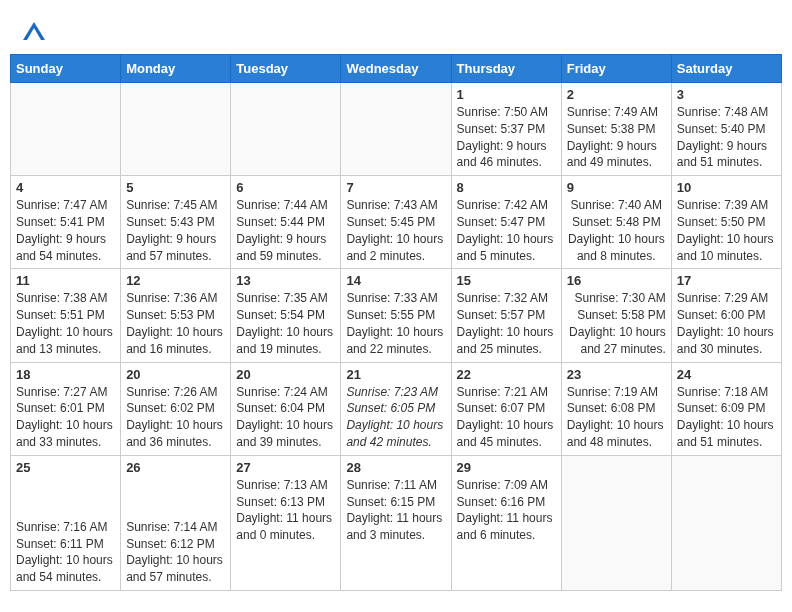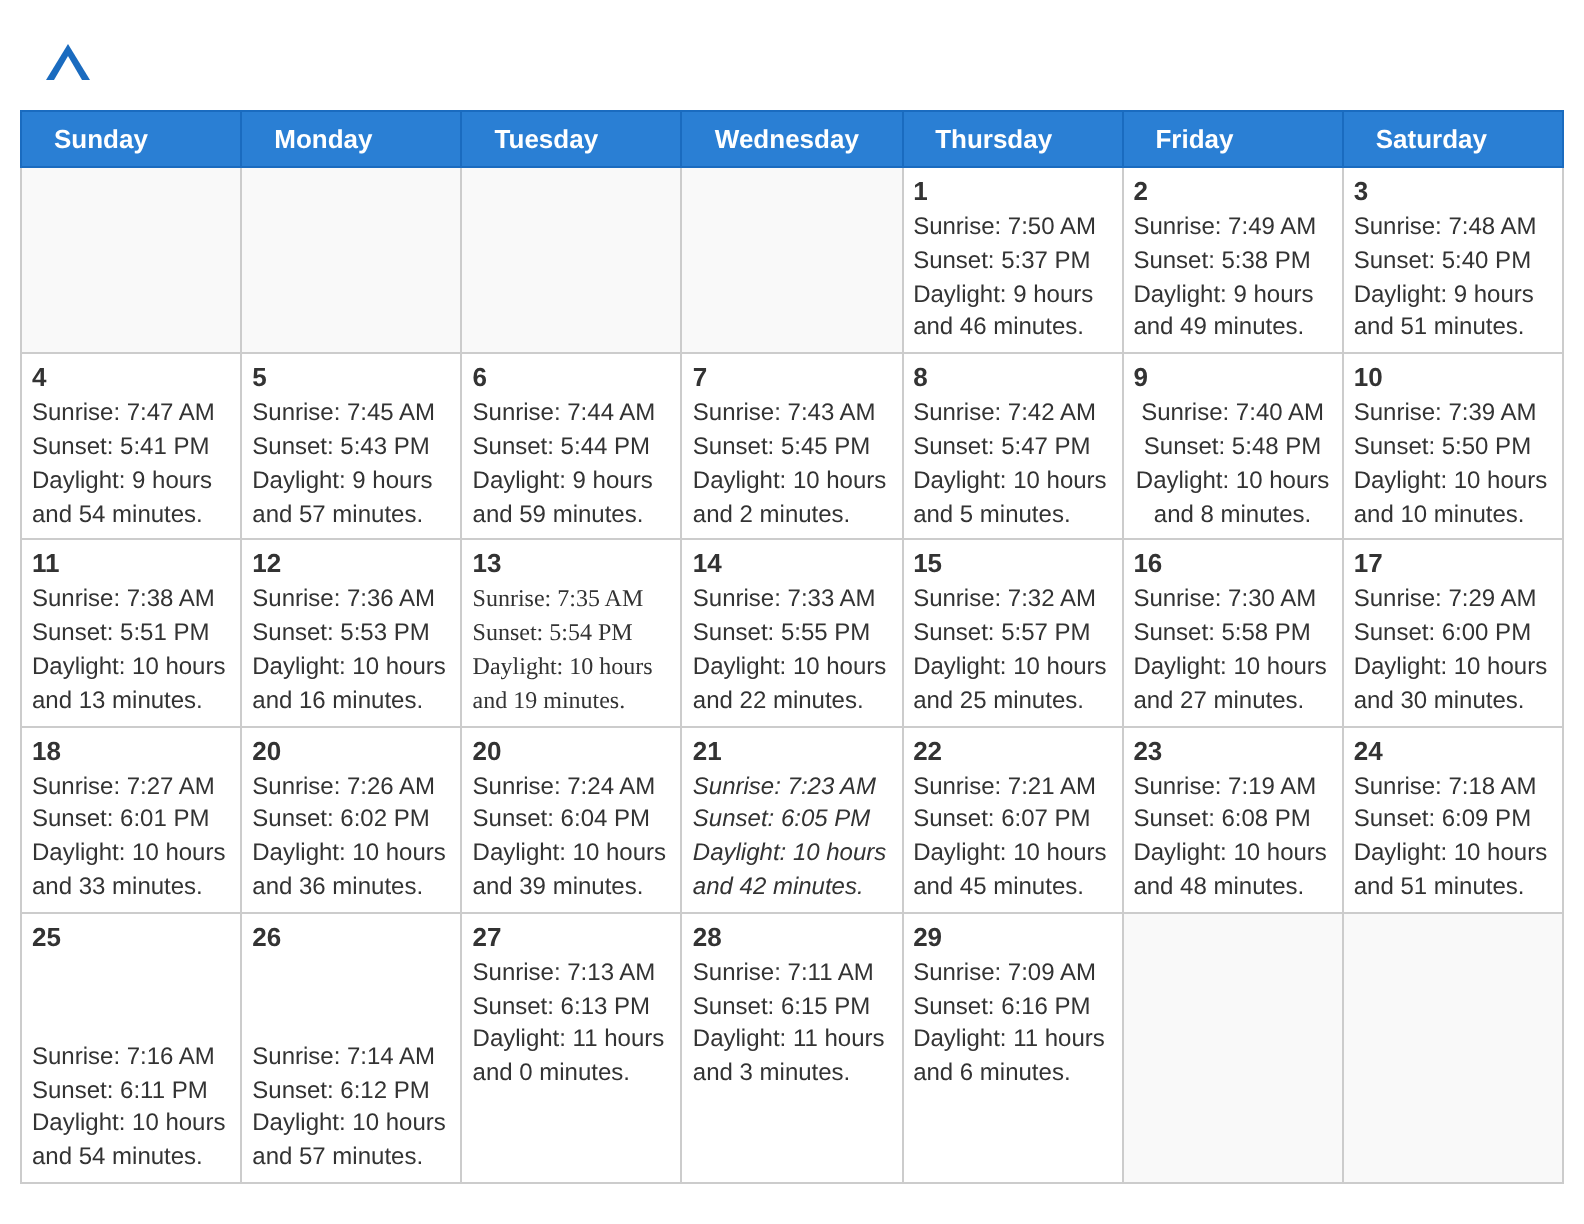--- a/index.html
+++ b/index.html
@@ -39,21 +39,21 @@
     }
     .calendar {
       width: 100%;
       border-collapse: collapse;
       margin-top: 5px;
     }
     .calendar th {
       background-color: #2a7fd4;
       color: #fff;
       text-align: left;
-      padding: 6px 16px;
+      padding: 6px 5px;
       font-size: 13px;
       font-weight: bold;
       border: 1px solid #1a6bbf;
     }
     .calendar td {
       border: 1px solid #ccc;
       vertical-align: top;
       padding: 4px 5px;
       width: 14.28%;
       min-height: 80px;
@@ -200,42 +200,42 @@
         </td>
         <td>
           <span class="day-num">12</span>
           <div class="day-info" style="white-space: pre-line;">Sunrise: 7:36 AM
 Sunset: 5:53 PM
 Daylight: 10 hours
 and 16 minutes.</div>
         </td>
         <td>
           <span class="day-num">13</span>
-          <div class="day-info" style="white-space: pre-line; font-family: Liberation Serif, serif;">Sunrise: 7:35 AM
+          <div class="day-info" style="white-space: pre-line;">Sunrise: 7:35 AM
 Sunset: 5:54 PM
 Daylight: 10 hours
 and 19 minutes.</div>
         </td>
         <td>
           <span class="day-num">14</span>
           <div class="day-info" style="white-space: pre-line;">Sunrise: 7:33 AM
 Sunset: 5:55 PM
 Daylight: 10 hours
 and 22 minutes.</div>
         </td>
         <td>
           <span class="day-num">15</span>
           <div class="day-info" style="white-space: pre-line;">Sunrise: 7:32 AM
 Sunset: 5:57 PM
 Daylight: 10 hours
 and 25 minutes.</div>
         </td>
         <td>
           <span class="day-num">16</span>
-          <div class="day-info" style="white-space: pre-line;">Sunrise: 7:30 AM
+          <div class="day-info" style="white-space: pre-line; text-align: right;">Sunrise: 7:30 AM
 Sunset: 5:58 PM
 Daylight: 10 hours
 and 27 minutes.</div>
         </td>
         <td>
           <span class="day-num">17</span>
           <div class="day-info" style="white-space: pre-line;">Sunrise: 7:29 AM
 Sunset: 6:00 PM
 Daylight: 10 hours
 and 30 minutes.</div>

